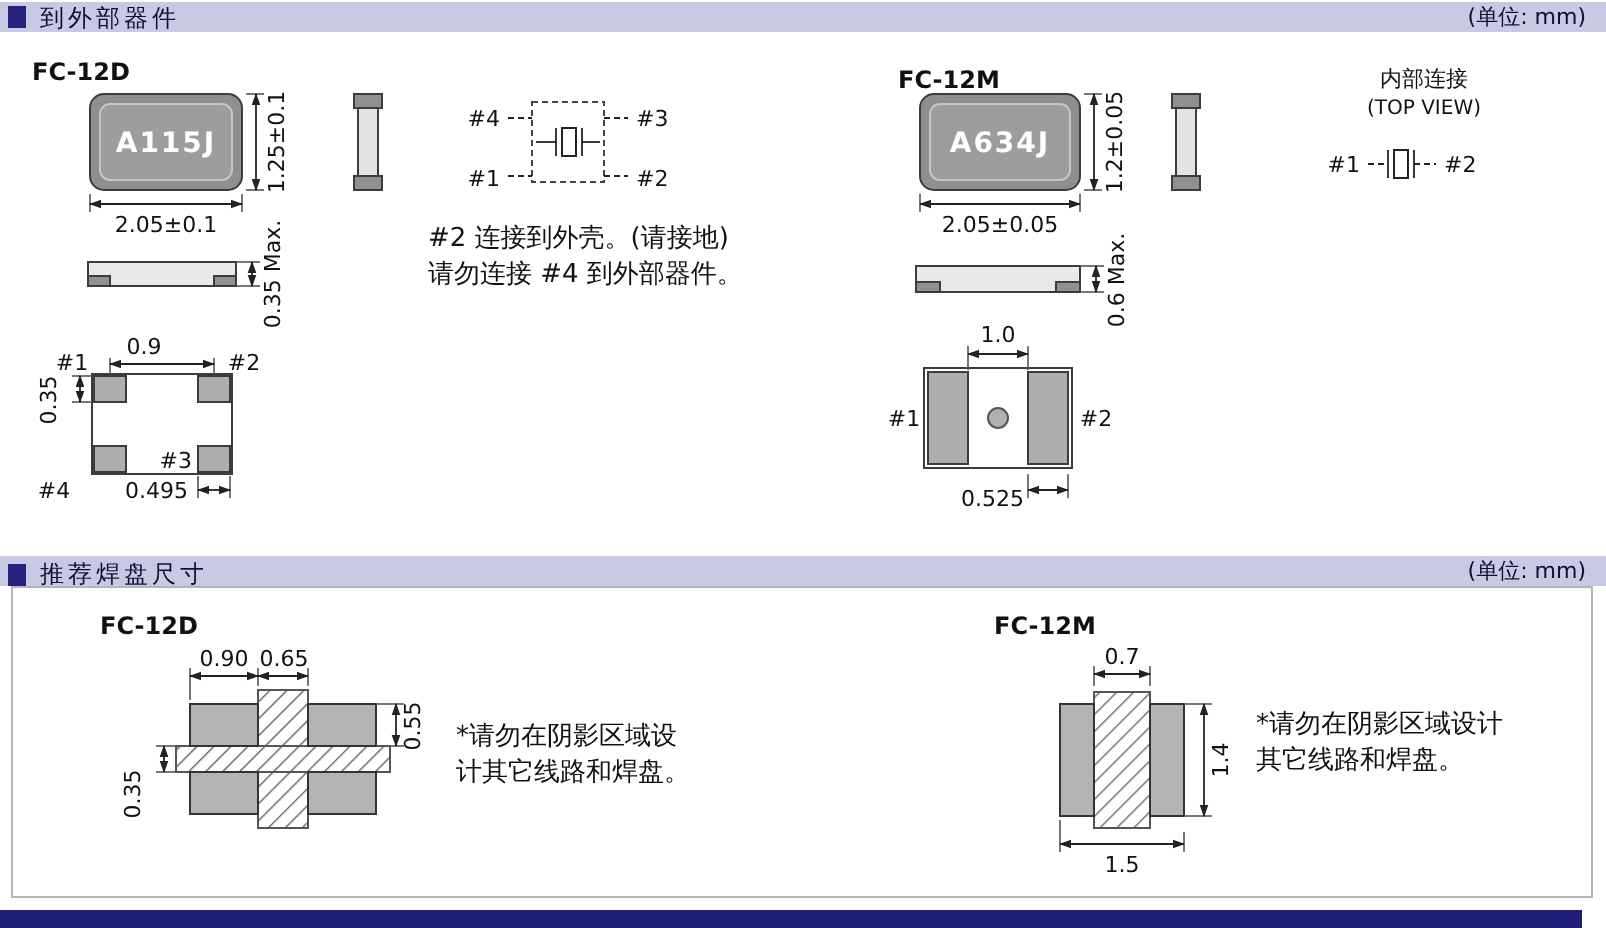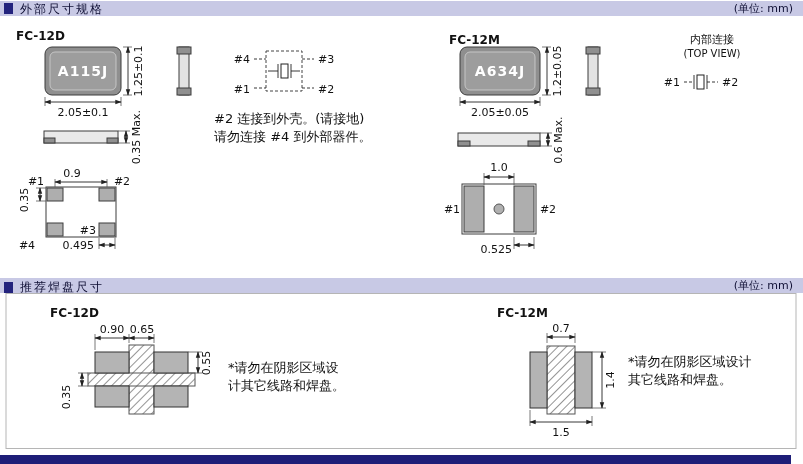--- a/index.html
+++ b/index.html
@@ -23,21 +23,21 @@
   .ext { stroke:#555; stroke-width:0.8; fill:none; }
   .dash{ stroke-dasharray:3,2; }
 </style>
 </head>
 <body>
 
 <div class="page">
 
   <div class="hdr" style="top:1px;">
     <span class="hdr-sq"></span>
-    <span class="hdr-title">外部尺寸规格</span>
+    <span class="hdr-title">到外部器件</span>
     <span class="hdr-unit">(单位: mm)</span>
   </div>
 
   <svg class="cv" style="top:16px;" width="803" height="262" viewBox="0 0 803 262">
     <defs>
       <marker id="a1" viewBox="0 0 10 10" refX="9" refY="5" markerWidth="7" markerHeight="7" orient="auto-start-reverse">
         <path d="M0,1.5 L10,5 L0,8.5 z" fill="#222"></path>
       </marker>
     </defs>
 

